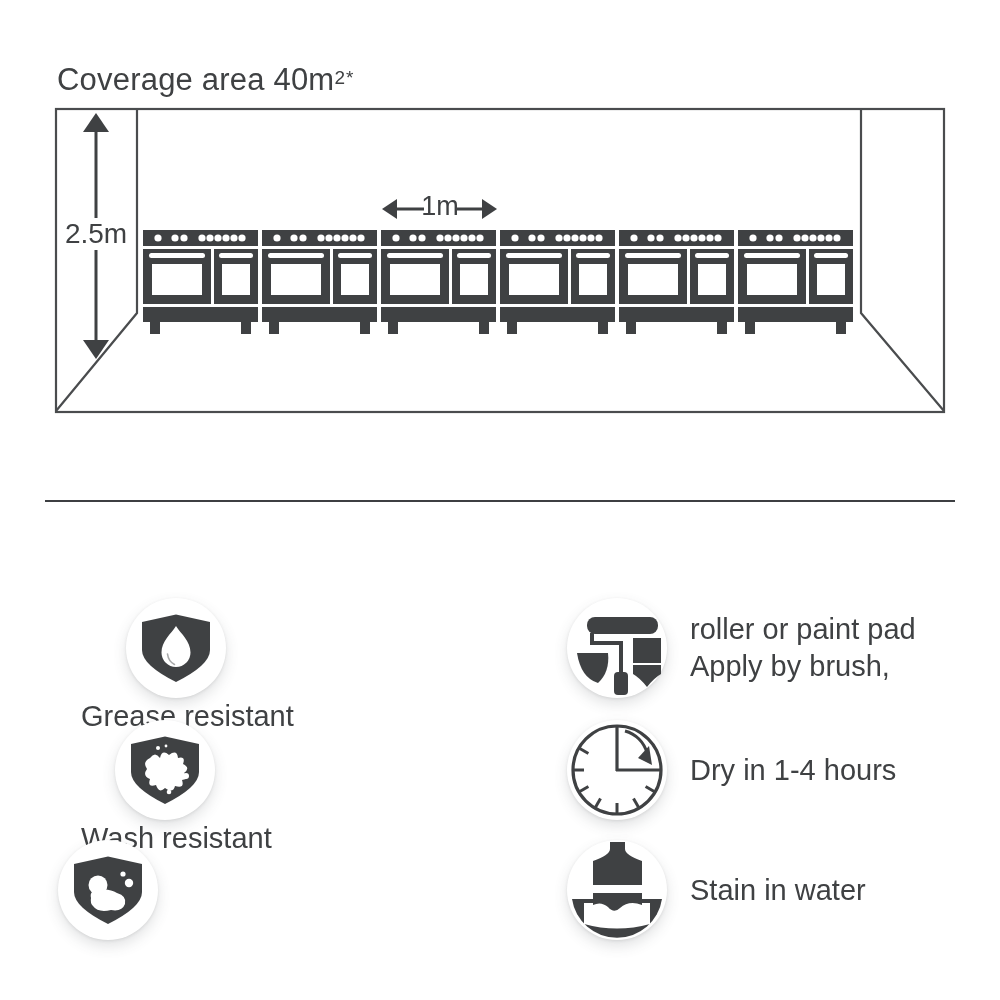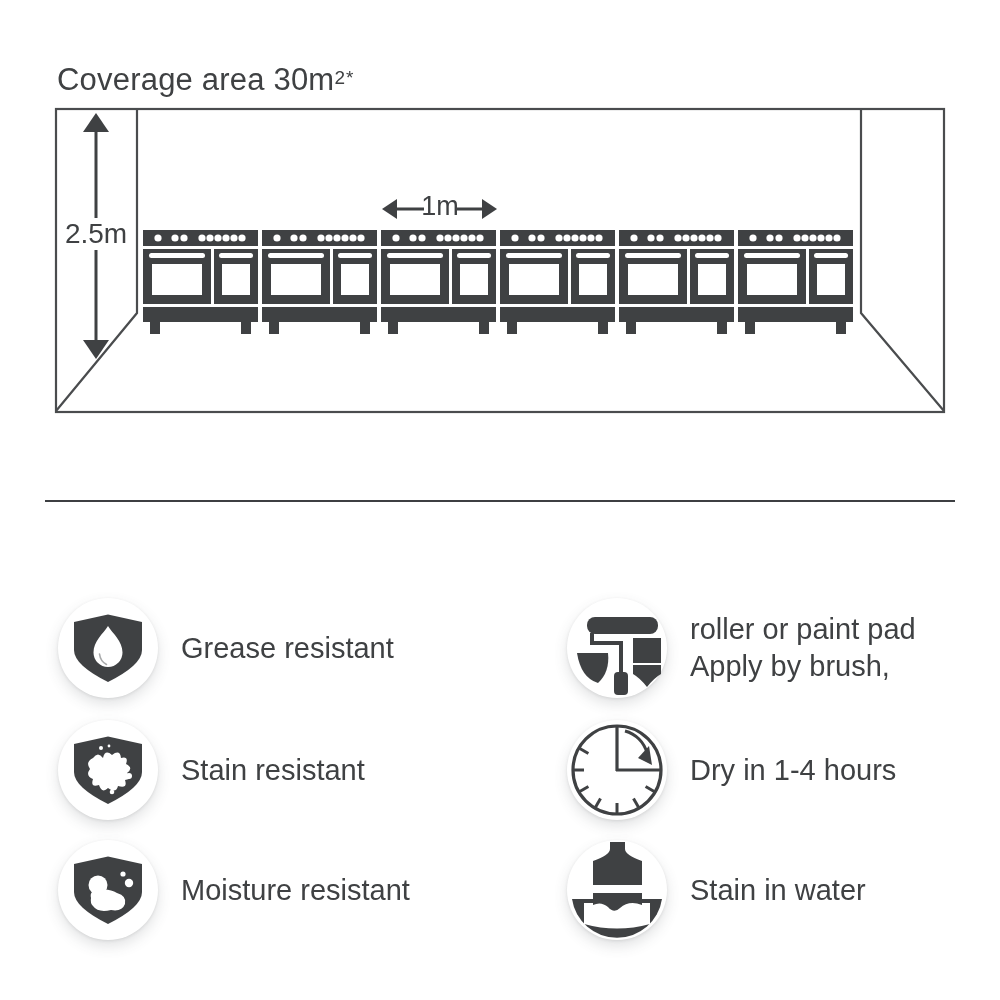--- a/index.html
+++ b/index.html
@@ -9,40 +9,40 @@
 
   .page-title { position:absolute; left:57px; top:62px; font-size:31px; color:var(--ink); letter-spacing:.2px; }
   .page-title sup { font-size:19px; vertical-align:6px; letter-spacing:1px; }
 
   #diagram { position:absolute; left:0; top:0; }
   #diagram text { font-family:"Liberation Sans", sans-serif; fill:var(--ink); }
 
   .divider { position:absolute; left:45px; top:500px; width:910px; height:2px; background:#3d3f42; }
 
   .feature-row { position:absolute; display:flex; align-items:center; }
-  .col-left  { left:58px; }
+  .col-left  { left:58px;flex-direction:column; }
   .col-right { left:567px; }
   .row-1 { top:598px; }
   .row-2 { top:720px; }
   .row-3 { top:840px; }
 
   .badge { width:100px; height:100px; border-radius:50%; background:#fff; flex:0 0 auto;
            box-shadow:0 6px 14px rgba(70,72,78,.16), 0 1px 3px rgba(70,72,78,.12);
            display:flex; align-items:center; justify-content:center; color:var(--ink); }
   .badge svg { display:block; }
 
   .feature-label { margin-left:23px; font-size:29px; line-height:37px; color:var(--ink); white-space:nowrap; }
 
   .ink { fill:var(--ink); }
   .wht { fill:#ffffff; }
 </style>
 </head>
 <body>
 
-<div class="page-title"><span>Coverage area 30m</span><sup>2*</sup></div>
+<div class="page-title"><span>Coverage area 40m</span><sup>2*</sup></div>
 
 <svg id="diagram" width="1000" height="460" viewBox="0 0 1000 460">
 
   <g fill="none" stroke="#4a4c4e" stroke-width="2.2">
     <rect x="56" y="109" width="888" height="303"></rect>
     <path d="M137 109 V 313 L 56 411"></path>
     <path d="M861 109 V 313 L 944 411"></path>
   </g>
 
   <g id="stoves" fill="#3f4143">
@@ -208,34 +208,33 @@
   <div class="badge">
     <svg width="70" height="70" viewBox="0 0 70 70">
       <path class="ink" d="M1 9 L35 1.5 L69 9 V37 Q69 52 35 69 Q1 52 1 37 Z"></path>
       <path class="wht" d="M20 23 Q25 16 30 23 Q32 14 39 20 Q47 14 48 23 Q56 21 53 29 Q61 33 54 38 Q61 44 52 45 Q55 54 45 51 Q43 59 35 53 Q29 59 26 50 Q17 53 20 44 Q12 41 17 34 Q12 27 20 23 Z"></path>
       <circle class="wht" cx="28" cy="13" r="2"></circle>
       <circle class="wht" cx="36" cy="11" r="1.4"></circle>
       <circle class="wht" cx="56" cy="41" r="3"></circle>
       <circle class="wht" cx="39" cy="57" r="2.3"></circle>
     </svg>
   </div>
-  <div class="feature-label">Stain resistant</div>
+  <div class="feature-label">Wash resistant</div>
 </div>
 
 <div class="feature-row col-left row-3">
   <div class="badge">
     <svg width="70" height="70" viewBox="0 0 70 70">
       <path class="ink" d="M1 9 L35 1.5 L69 9 V37 Q69 52 35 69 Q1 52 1 37 Z"></path>
       <circle class="wht" cx="25" cy="30" r="9.5"></circle>
       <path class="wht" d="M18 43 Q16 35 26 35 Q36 33 44 38 Q54 41 52 49 Q49 57 38 55 Q25 58 20 51 Q17 48 18 43 Z"></path>
       <circle class="wht" cx="50" cy="19" r="2.6"></circle>
       <circle class="wht" cx="56" cy="28" r="4.2"></circle>
     </svg>
   </div>
-  <div class="feature-label">Moisture resistant</div>
 </div>
 
 <div class="feature-row col-right row-1">
   <div class="badge">
     <svg width="100" height="100" viewBox="0 0 100 100">
       <rect class="ink" x="20" y="19" width="71" height="17" rx="8"></rect>
       <path d="M25 35 V 45 H 54 V 78" fill="none" stroke="#3f4143" stroke-width="4"></path>
       <rect class="ink" x="47" y="74" width="14" height="23" rx="4"></rect>
       <path class="ink" d="M10 55 H 41 Q 43 74 31 85 Q 14 80 10 55 Z"></path>
       <rect class="ink" x="66" y="40" width="28" height="25"></rect>

